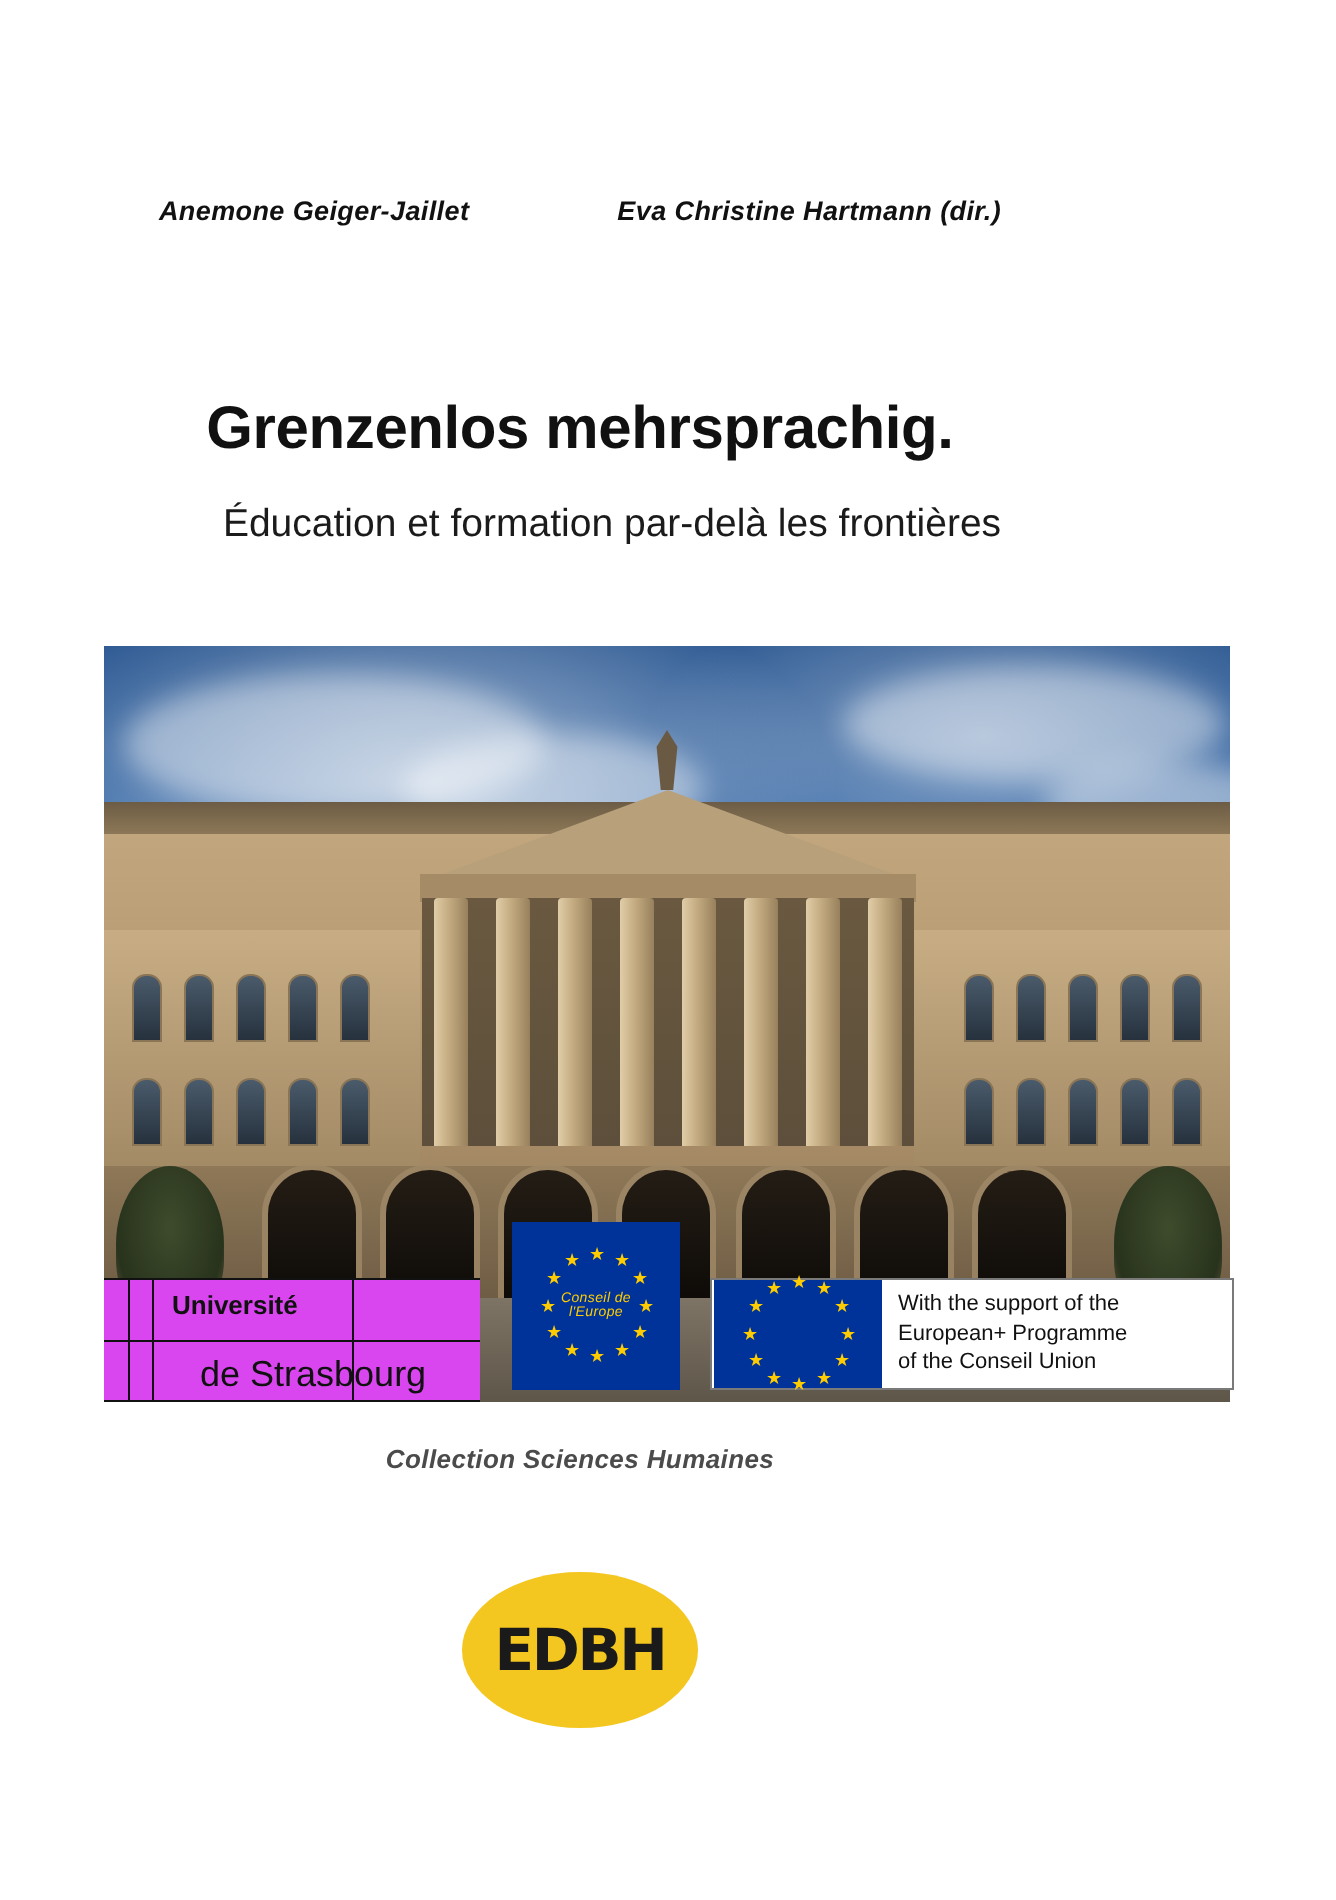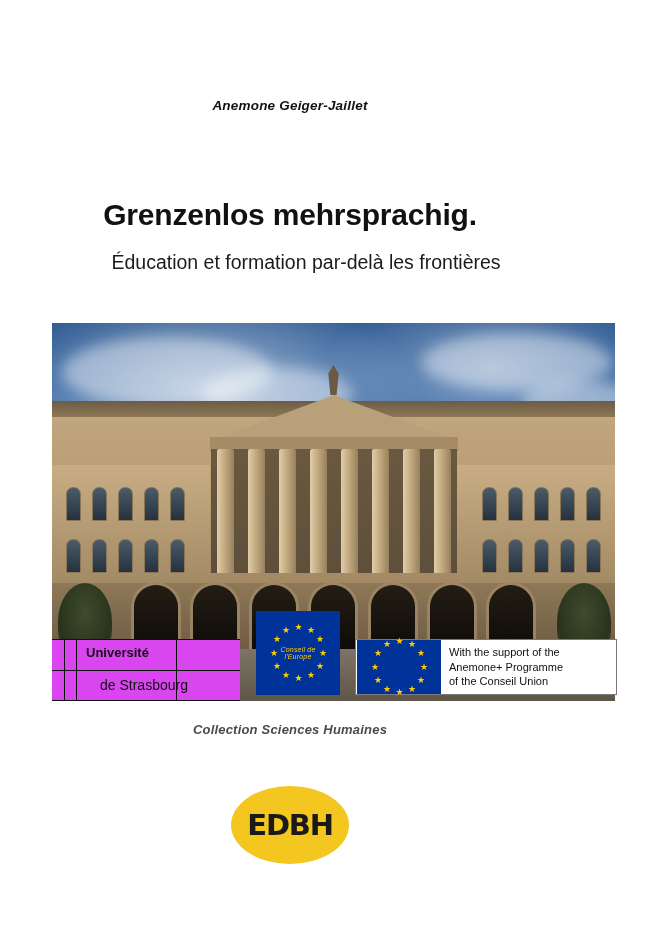--- a/index.html
+++ b/index.html
@@ -222,21 +222,21 @@
   }
   .unistra .v1 { left: 12px; }
   .unistra .v2 { left: 24px; }
   .unistra .v3 { left: 124px; }
   .unistra .u-top {
     position: absolute; top: 6px; left: 34px;
     font-weight: bold; font-size: 13px;
   }
   .unistra .u-bot {
     position: absolute; top: 38px; left: 48px;
-    font-size: 14px;
+    font-size: 18px;
   }
 
   .coe {
     position: absolute;
     left: 204px; bottom: 6px;
     width: 84px; height: 84px;
     background: #003399;
     display: flex; align-items: center; justify-content: center;
   }
   .coe-inner {
@@ -321,20 +321,21 @@
     font-family: "DejaVu Sans", sans-serif;
   }
 </style>
 </head>
 <body>
 
 <div class="cover">
 
   <div class="authors">
     <span class="author">Anemone Geiger-Jaillet</span>
+    <span class="author">Eva Christine Hartmann (dir.)</span>
   </div>
 
   <div class="title-block">
     <h1 class="main-title">Grenzenlos mehrsprachig.</h1>
     <p class="subtitle">Éducation et formation par-delà les frontières</p>
   </div>
 
   <div class="photo">
     <div class="sky"></div>
     <div class="cloud c1"></div>
@@ -458,21 +459,21 @@
           <span class="star" style="left:25.5px; top:51px;">★</span>
           <span class="star" style="left:13px; top:48px;">★</span>
           <span class="star" style="left:4px; top:39px;">★</span>
           <span class="star" style="left:1px; top:25.5px;">★</span>
           <span class="star" style="left:4px; top:12px;">★</span>
           <span class="star" style="left:13px; top:3px;">★</span>
         </div>
       </div>
       <div class="erasmus-text">
         <div>With the support of the</div>
-        <div>Anemone+ Programme</div>
+        <div>European+ Programme</div>
         <div>of the Conseil Union</div>
       </div>
     </div>
   </div>
 
   <div class="collection">Collection Sciences Humaines</div>
 
   <div class="publisher">
     <span class="publisher-text">EDBH</span>
   </div>

